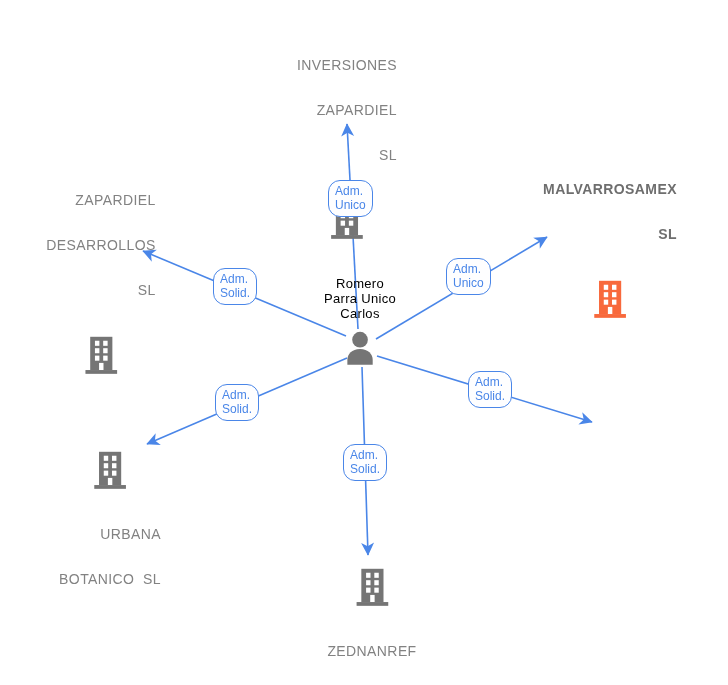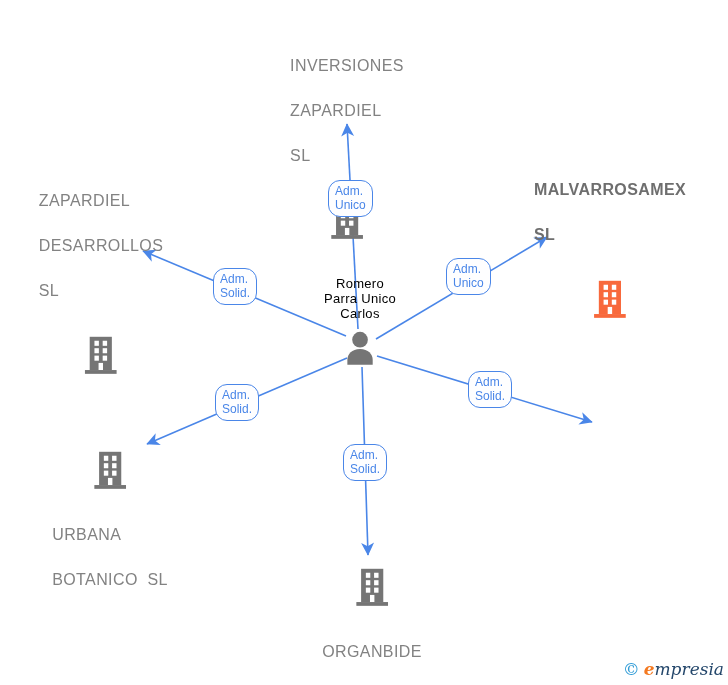--- a/index.html
+++ b/index.html
@@ -6,21 +6,21 @@
   .canvas{
     position:relative;width:728px;height:685px;background:#ffffff;
     font-family:"Liberation Sans", sans-serif;overflow:hidden;
   }
   .lines-layer{position:absolute;left:0;top:0;z-index:1;}
   .node{
     position:absolute;transform:translateX(-50%);
     display:flex;flex-direction:column;align-items:center;gap:7px;z-index:2;
   }
   .company-label{
-    font-size:16px;line-height:15px;color:#828282;text-align:left;
+    font-size:14px;line-height:15px;color:#828282;text-align:right;
     letter-spacing:.4px;white-space:pre-wrap;
   }
   .company-label.bold{font-weight:bold;color:#6e6e6e;}
   .person-label{
     font-size:13px;line-height:15px;color:#000000;text-align:center;letter-spacing:.3px;
   }
   .building{width:38px;height:40px;color:#757575;}
   .building.orange{color:#f8693c;}
   .person-glyph{width:40px;height:40px;color:#757575;}
   .edge-label{
@@ -129,21 +129,21 @@
       <div>BOTANICO  SL</div>
     </div>
   </div>
 
 
   <div class="node" style="left:372px;top:567px;">
     <svg class="building">
         <use href="#sym-building"></use>
       </svg>
     <div class="company-label">
-      <div>ORGANBIDE</div>
+      <div>ZEDNANREF</div>
       
     </div>
   </div>
 
   <div class="edge-label" style="left:328px;top:180px;">
     <div>Adm.</div>
       <div>Unico</div>
   </div>
   <div class="edge-label" style="left:446px;top:258px;">
     <div>Adm.</div>
@@ -159,17 +159,14 @@
   </div>
   <div class="edge-label" style="left:468px;top:371px;">
     <div>Adm.</div>
       <div>Solid.</div>
   </div>
   <div class="edge-label" style="left:343px;top:444px;">
     <div>Adm.</div>
       <div>Solid.</div>
   </div>
 
-  <div class="watermark">
-    <span class="wm-copy">©</span><span class="wm-e">e</span><span>mpresia</span>
-  </div>
 
 </div>
 
 </body></html>

